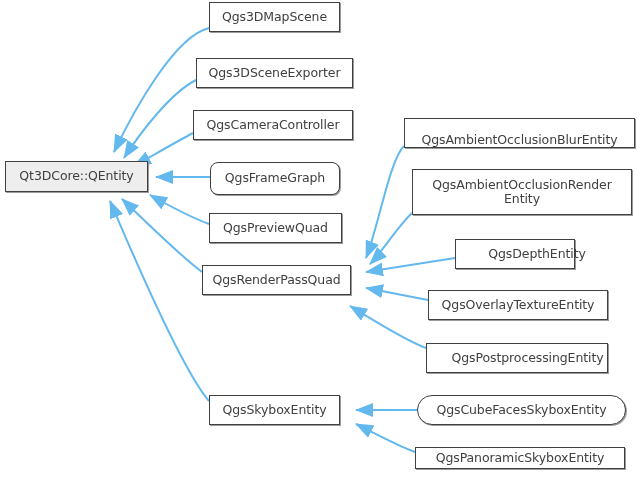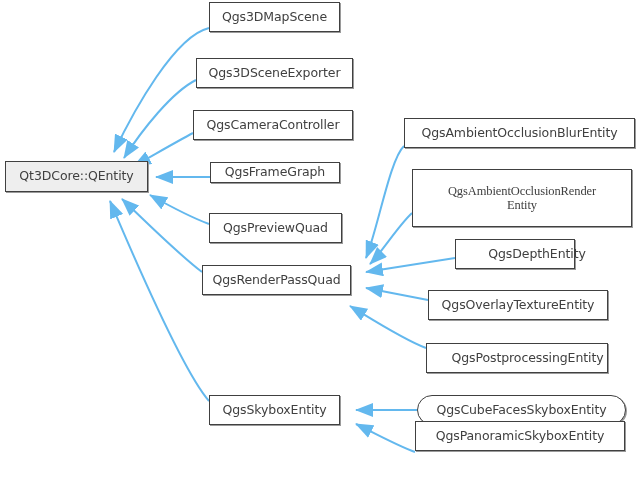--- a/index.html
+++ b/index.html
@@ -73,26 +73,26 @@
         <path d="M 426,348 C 404,340 370,318 350,306" fill="none" stroke="#63b8ee" stroke-width="2" marker-end="url(#arrowhead)"></path>
         <path d="M 417,410 L 356,410" fill="none" stroke="#63b8ee" stroke-width="2" marker-end="url(#arrowhead)"></path>
         <path d="M 415,452 C 400,447 372,432 356,424" fill="none" stroke="#63b8ee" stroke-width="2" marker-end="url(#arrowhead)"></path>
       </g>
   </svg>
   <div id="nodes-layer">
       <div class="node-box is-root" style="left: 5px; top: 161px; width: 143px; height: 31px;"><span class="node-label">Qt3DCore::QEntity</span></div>
       <div class="node-box" style="left: 209px; top: 2px; width: 131px; height: 30px;"><span class="node-label">Qgs3DMapScene</span></div>
       <div class="node-box" style="left: 196px; top: 58px; width: 157px; height: 30px;"><span class="node-label">Qgs3DSceneExporter</span></div>
       <div class="node-box" style="left: 193px; top: 110px; width: 160px; height: 30px;"><span class="node-label">QgsCameraController</span></div>
-      <div class="node-box" style="left: 210px; top: 162px; width: 130px; height: 21px;"><span class="node-label">QgsFrameGraph</span></div>
+      <div class="node-box" style="left: 210px; top: 162px; width: 130px; height: 33px; border-radius: 8px;"><span class="node-label">QgsFrameGraph</span></div>
       <div class="node-box" style="left: 209px; top: 213px; width: 133px; height: 30px;"><span class="node-label">QgsPreviewQuad</span></div>
       <div class="node-box" style="left: 202px; top: 265px; width: 149px; height: 30px;"><span class="node-label">QgsRenderPassQuad</span></div>
       <div class="node-box" style="left: 209px; top: 395px; width: 131px; height: 30px;"><span class="node-label">QgsSkyboxEntity</span></div>
-      <div class="node-box" style="left: 404px; top: 118px; width: 231px; height: 30px;"><span class="node-label">QgsAmbientOcclusionBlurEntity</span></div>
-      <div class="node-box" style="left: 412px; top: 169px; width: 220px; height: 58px; font-family: Liberation Serif, serif;"><span class="node-label">QgsAmbientOcclusionRender
+      <div class="node-box" style="left: 404px; top: 118px; width: 231px; height: 30px; align-items: flex-end;"><span class="node-label">QgsAmbientOcclusionBlurEntity</span></div>
+      <div class="node-box" style="left: 412px; top: 169px; width: 220px; height: 46px;"><span class="node-label">QgsAmbientOcclusionRender
 Entity</span></div>
       <div class="node-box" style="left: 455px; top: 239px; width: 120px; height: 30px; padding-left: 44px;"><span class="node-label">QgsDepthEntity</span></div>
       <div class="node-box" style="left: 428px; top: 290px; width: 180px; height: 30px;"><span class="node-label">QgsOverlayTextureEntity</span></div>
       <div class="node-box" style="left: 426px; top: 343px; width: 182px; height: 30px; padding-left: 21px;"><span class="node-label">QgsPostprocessingEntity</span></div>
       <div class="node-box" style="left: 417px; top: 395px; width: 209px; height: 30px; border-radius: 15px;"><span class="node-label">QgsCubeFacesSkyboxEntity</span></div>
-      <div class="node-box" style="left: 415px; top: 421px; width: 210px; height: 30px;"><span class="node-label">QgsPanoramicSkyboxEntity</span></div>
+      <div class="node-box" style="left: 415px; top: 447px; width: 210px; height: 22px;"><span class="node-label">QgsPanoramicSkyboxEntity</span></div>
     </div>
 </div>
 
 </body></html>

